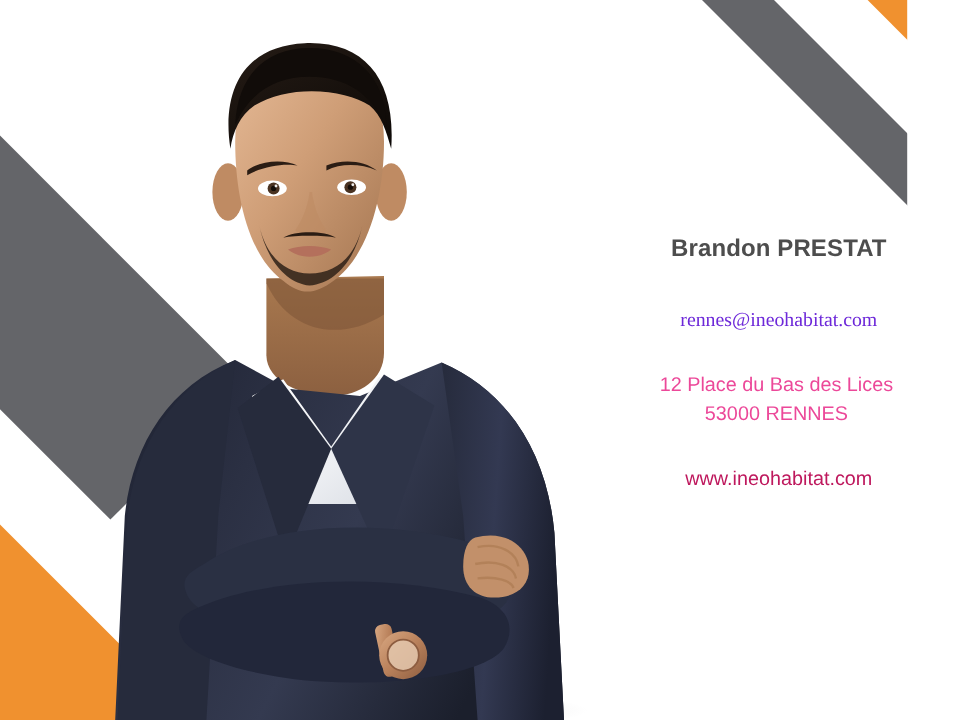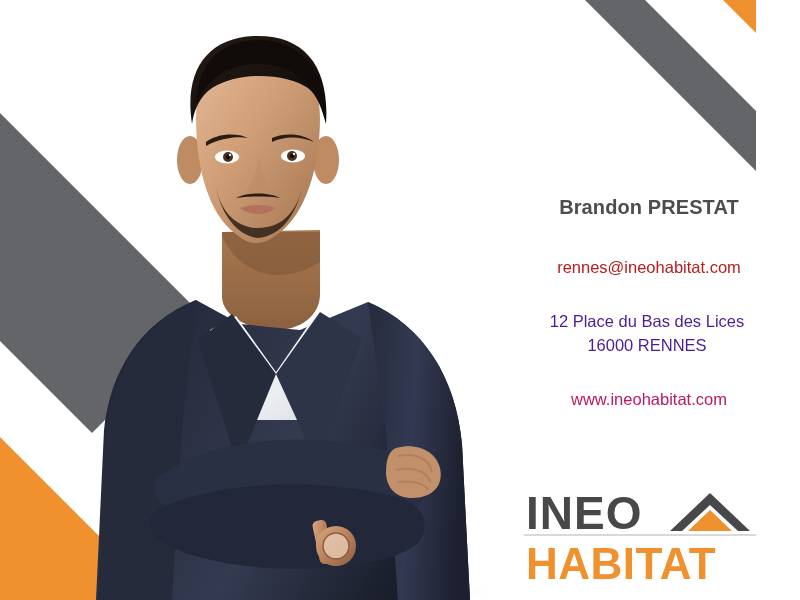--- a/index.html
+++ b/index.html
@@ -56,27 +56,28 @@
   }
   .contact-phone {
     font-size: 20px;
     font-weight: bold;
     color: #ee7b10;
     margin: 0 0 38px 0;
     line-height: 1.1;
   }
   .contact-email {
     font-size: 16.5px;
-    color: #b91c1c;
+    color: #6d28d9;
     margin: 0 0 34px 0;
     line-height: 1.1;
+    font-family: Liberation Serif, serif;
   }
   .contact-address {
     font-size: 16.5px;
-    color: #4c1d95;
+    color: #ec4899;
     margin: 0 4px 32px 0;
     line-height: 1.45;
   }
   .contact-address span { display: block; }
   .contact-web {
     font-size: 16.5px;
     color: #be185d;
     margin: 0;
     line-height: 1.1;
   }
@@ -223,34 +224,19 @@
         <path d="M240,208 C250,204 266,204 276,208 C266,216 250,216 240,208 Z" fill="#b4705c"></path>
       </g>
     </svg>
   </div>
 
   <div class="contact">
     <div class="contact-name">Brandon PRESTAT</div>
     <div class="contact-email">rennes@ineohabitat.com</div>
     <div class="contact-address">
       <span>12 Place du Bas des Lices</span>
-      <span>16000 RENNES</span>
+      <span>53000 RENNES</span>
     </div>
     <div class="contact-web">www.ineohabitat.com</div>
   </div>
 
-  <div class="logo">
-    <svg width="258" height="100" viewBox="0 0 258 100" xmlns="http://www.w3.org/2000/svg">
-
-      <text x="2" y="42" font-family="Liberation Sans, sans-serif" font-size="46" font-weight="bold" letter-spacing="1" fill="#48484a">INEO</text>
-
-      <g>
-        <path d="M146,44 L186,6 L226,44 L214,44 L186,18 L158,44 Z" fill="#48484a"></path>
-        <path d="M164,44 L186,23 L208,44 Z" fill="#f0912f"></path>
-      </g>
-
-      <rect x="0" y="47" width="258" height="2" fill="#d9d9d9"></rect>
-
-      <text x="2" y="92" font-family="Liberation Sans, sans-serif" font-size="44" font-weight="bold" letter-spacing="0.5" fill="#f0912f">HABITAT</text>
-    </svg>
-  </div>
 
 </div>
 
 </body></html>

